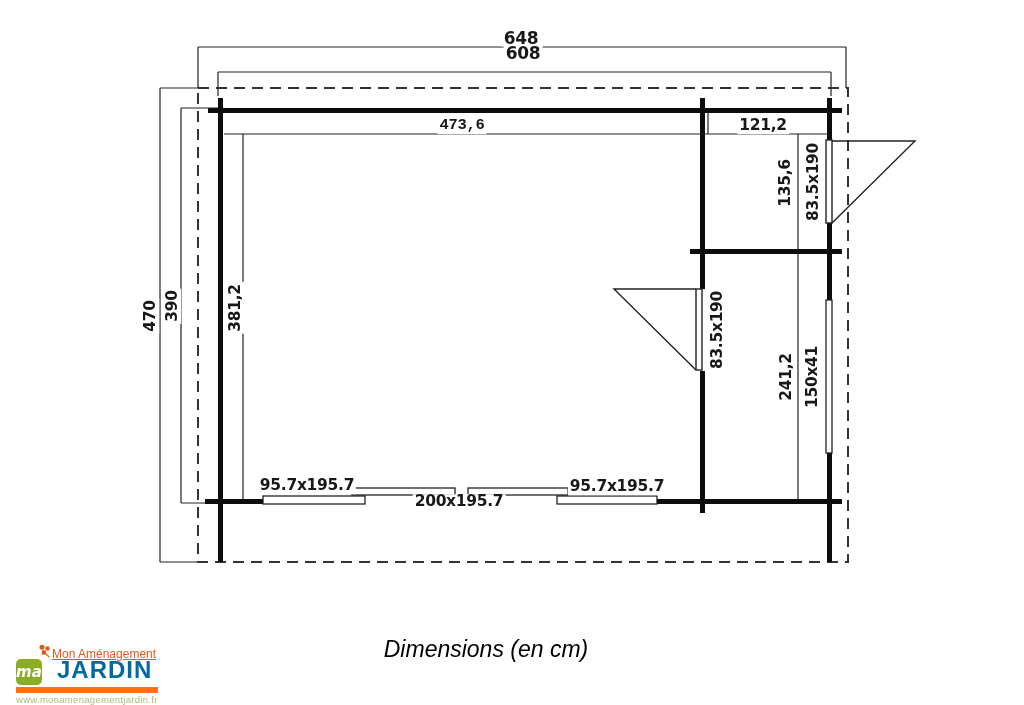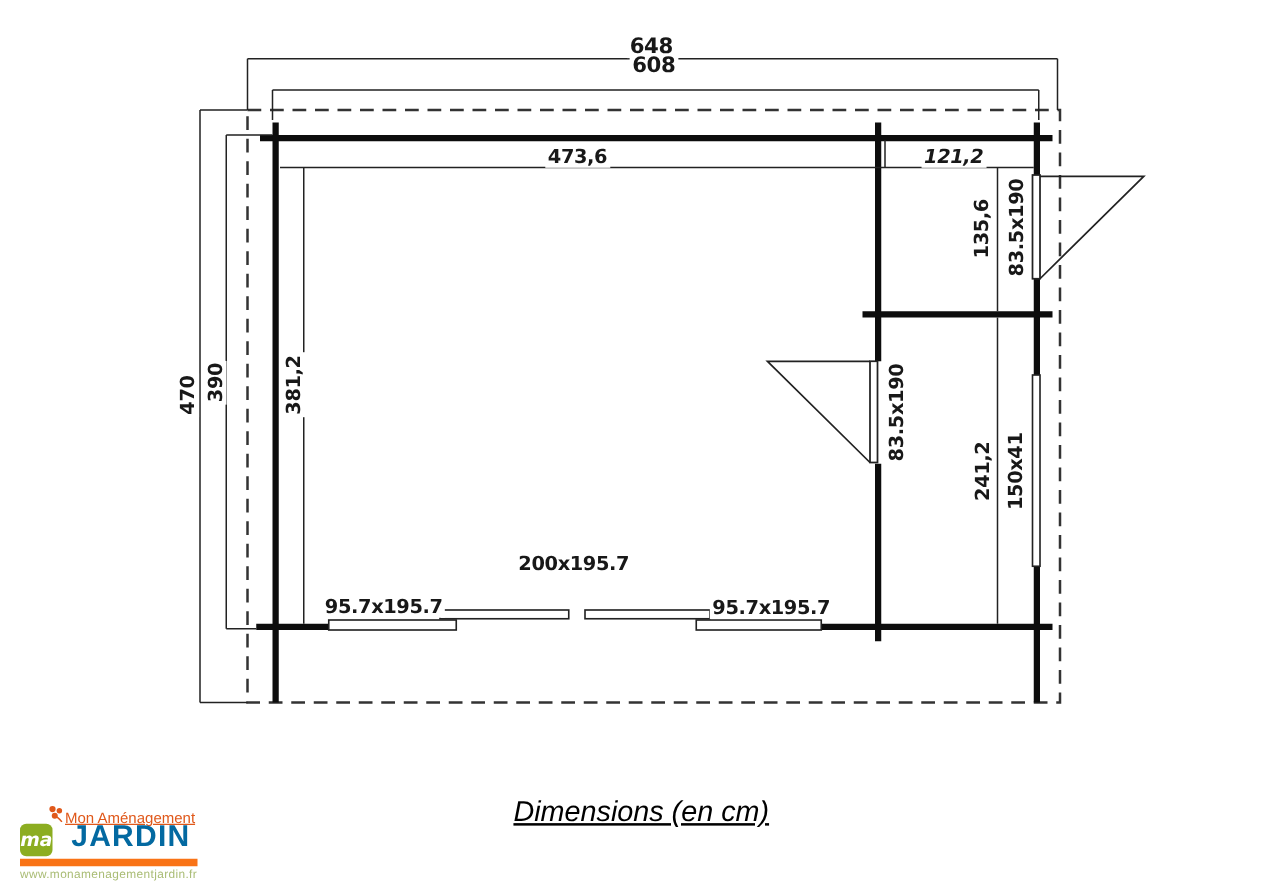--- a/index.html
+++ b/index.html
@@ -4,22 +4,22 @@
 <style>
   html,body{margin:0;padding:0;background:#fff;}
   #canvas{position:relative;width:1024px;height:705px;background:#ffffff;overflow:hidden;
           font-family:"DejaVu Sans",sans-serif;}
   .plan-svg{position:absolute;left:0;top:0;}
   .dim-label{position:absolute;transform:translate(-50%,-50%);
              font:bold 15.5px "DejaVu Sans",sans-serif;color:#181818;
              white-space:nowrap;letter-spacing:-0.3px;background:#fff;padding:0 2px;line-height:1;}
   .dim-label.rot{transform:translate(-50%,-50%) rotate(-90deg);}
   .dim-label.big{font-size:17px;}
-  #caption{position:absolute;left:513px;top:649px;transform:translate(-50%,-50%);
-           font:italic 23px "Liberation Sans",sans-serif;color:#000;white-space:nowrap;text-decoration:underline;}
+  #caption{position:absolute;left:486px;top:649px;transform:translate(-50%,-50%);
+           font:italic 23px "Liberation Sans",sans-serif;color:#000;white-space:nowrap;}
   
   #logo{position:absolute;left:15px;top:641px;width:150px;height:60px;}
   #logo .tagline{position:absolute;left:37px;top:6px;font:12px "Liberation Sans",sans-serif;
                  color:#e0581a;white-space:nowrap;text-decoration:underline;}
   #logo .brand{position:absolute;left:42px;top:15px;font:bold 24px "Liberation Sans",sans-serif;
                color:#0369a1;letter-spacing:1px;white-space:nowrap;}
   #logo .monogram{position:absolute;left:1px;top:18px;width:26px;height:26px;background:#8cad21;
                   border-radius:5px;color:#fff;display:flex;align-items:center;justify-content:center;
                   font:bold italic 15px "DejaVu Sans",sans-serif;}
   #logo .url{position:absolute;left:1px;top:46px;font:9.5px "Liberation Sans",sans-serif;
@@ -74,35 +74,35 @@
     <g fill="#fff" stroke="#222" stroke-width="1.3">
       <rect x="263" y="496" width="102" height="8"></rect>
       <rect x="352" y="488" width="103" height="7"></rect>
       <rect x="468" y="488" width="100" height="7"></rect>
       <rect x="557" y="496" width="100" height="8"></rect>
     </g>
   </svg>
 
   <div class="dim-label big" style="left:521px;top:38px;">648</div>
   <div class="dim-label big" style="left:523px;top:53px;">608</div>
-  <div class="dim-label" style="left:462px;top:126px;">473,6</div>
-  <div class="dim-label" style="left:763px;top:126px;font-style:italic;">121,2</div>
+  <div class="dim-label" style="left:462px;top:126px;font-family:Liberation Mono, monospace;">473,6</div>
+  <div class="dim-label" style="left:763px;top:126px;">121,2</div>
 
   <div class="dim-label rot" style="left:151px;top:316px;">470</div>
   <div class="dim-label rot" style="left:173px;top:306px;">390</div>
   <div class="dim-label rot" style="left:236px;top:308px;">381,2</div>
 
   <div class="dim-label rot" style="left:786px;top:183px;">135,6</div>
   <div class="dim-label rot" style="left:814px;top:182px;">83.5x190</div>
   <div class="dim-label rot" style="left:787px;top:377px;">241,2</div>
   <div class="dim-label rot" style="left:813px;top:377px;">150x41</div>
   <div class="dim-label rot" style="left:718px;top:330px;">83.5x190</div>
 
   <div class="dim-label" style="left:307px;top:486px;">95.7x195.7</div>
-  <div class="dim-label" style="left:459px;top:452px;">200x195.7</div>
+  <div class="dim-label" style="left:459px;top:502px;">200x195.7</div>
   <div class="dim-label" style="left:617px;top:487px;">95.7x195.7</div>
 
   <div id="caption">Dimensions (en cm)</div>
 
   <div id="logo">
     <svg class="clover" width="15" height="14" viewBox="0 0 15 14">
       <circle cx="5" cy="3.2" r="2.5" fill="#e0581a"></circle>
       <circle cx="10.5" cy="4.5" r="2.2" fill="#e0581a"></circle>
       <circle cx="6.8" cy="8.5" r="2.4" fill="#e0581a"></circle>
       <path d="M8.5,9.5 Q11,11.5 12.5,13.5" stroke="#e0581a" stroke-width="1.2" fill="none"></path>

